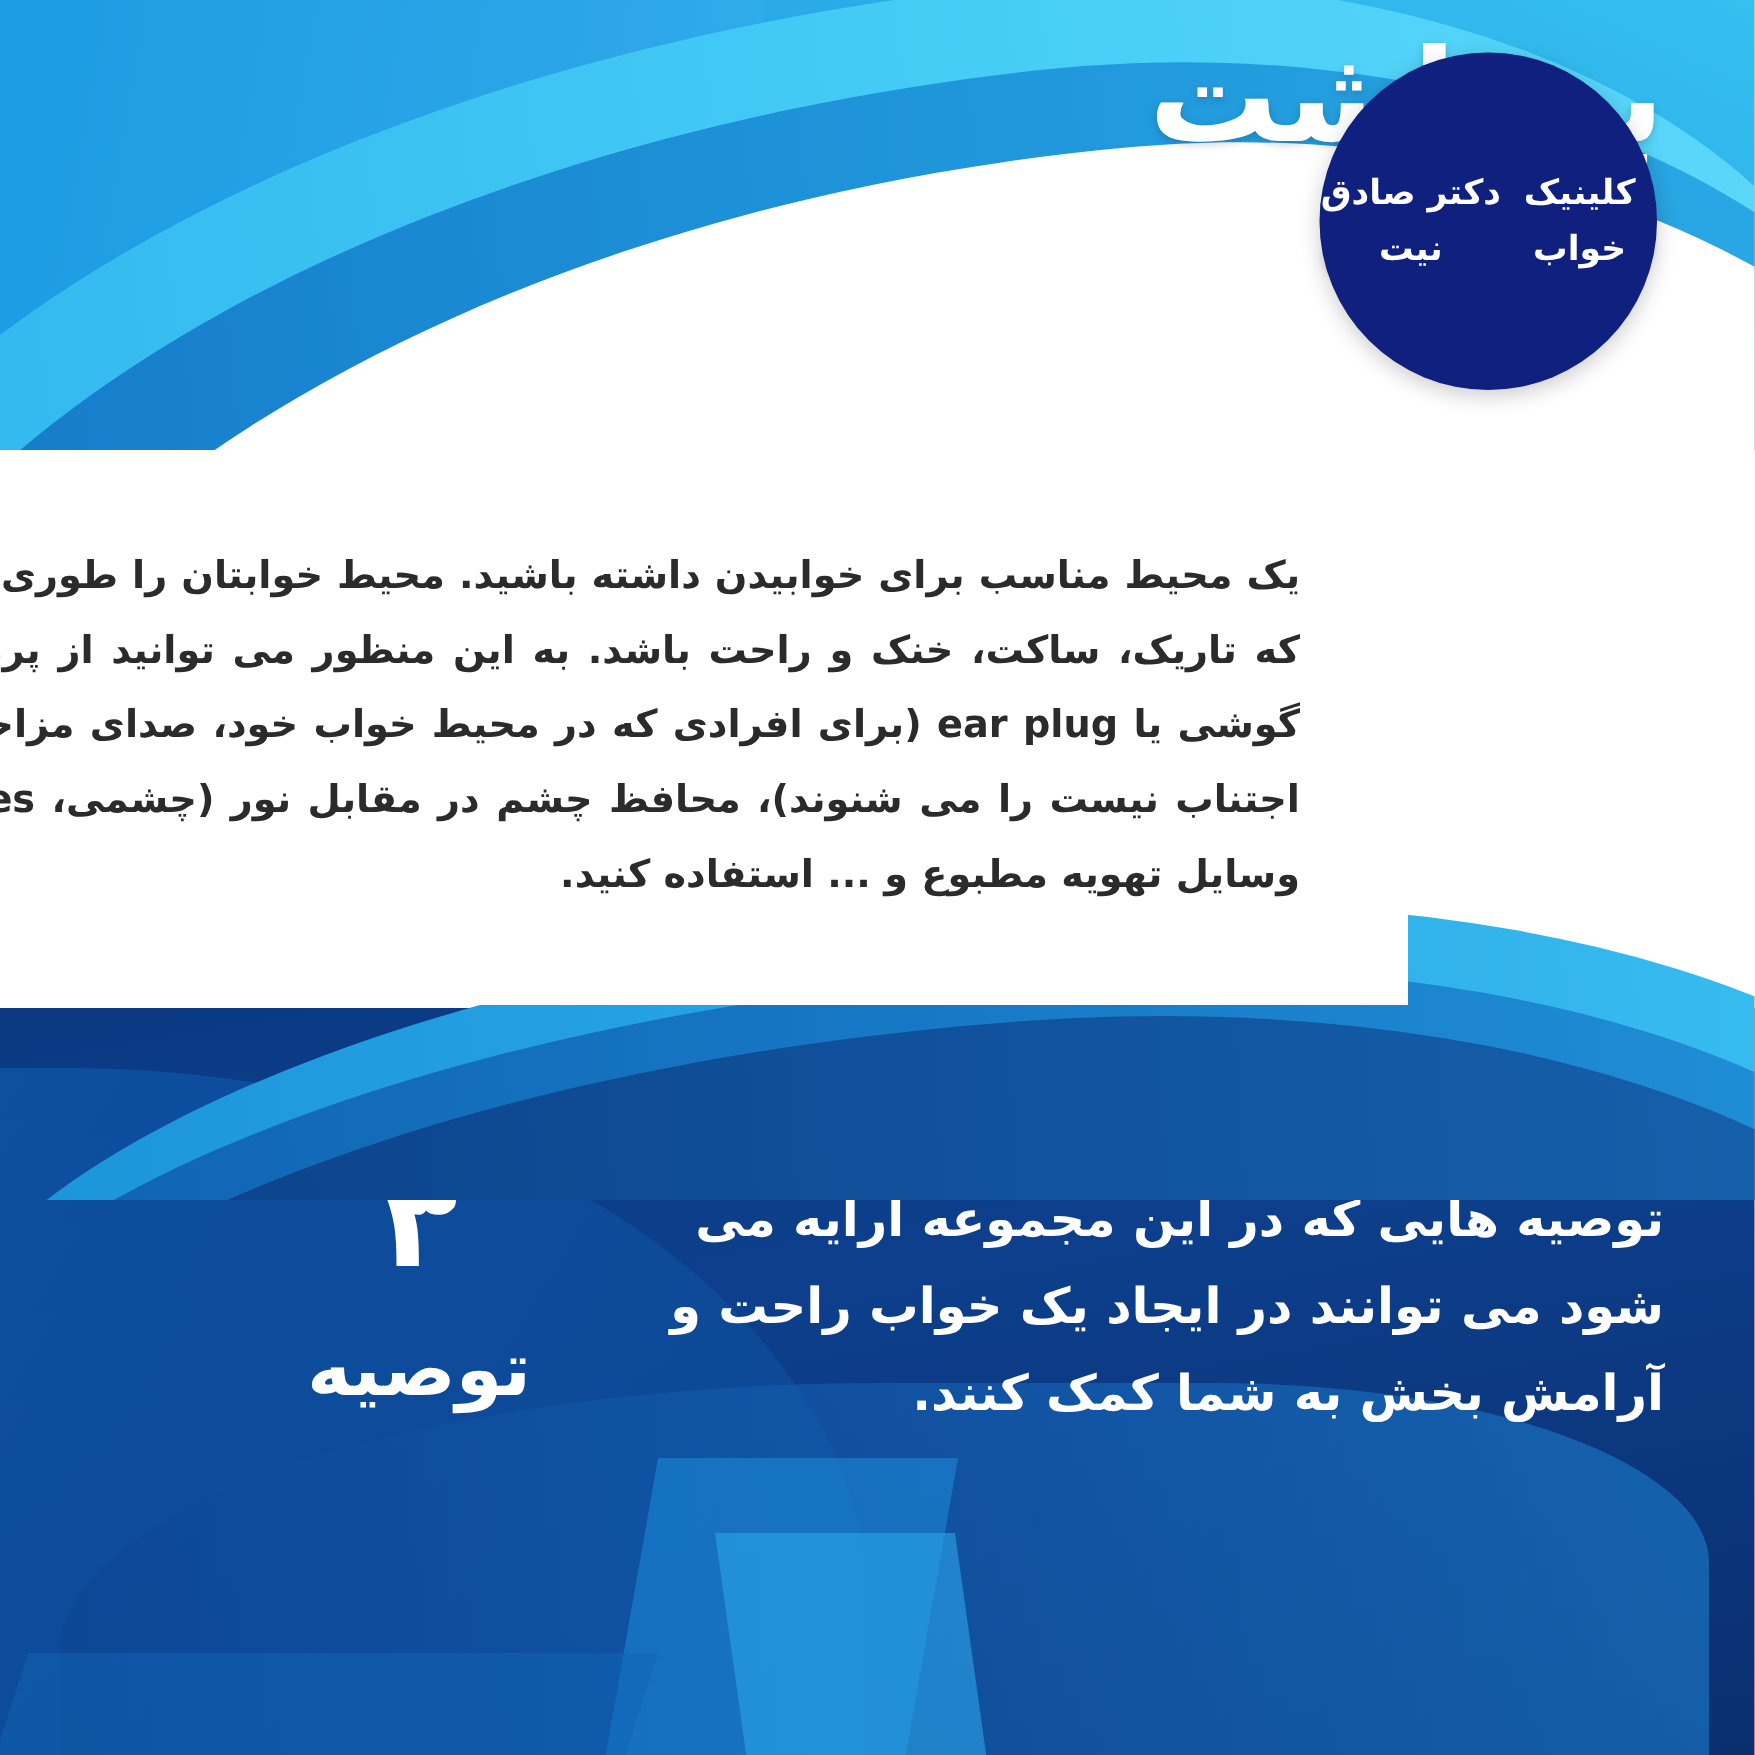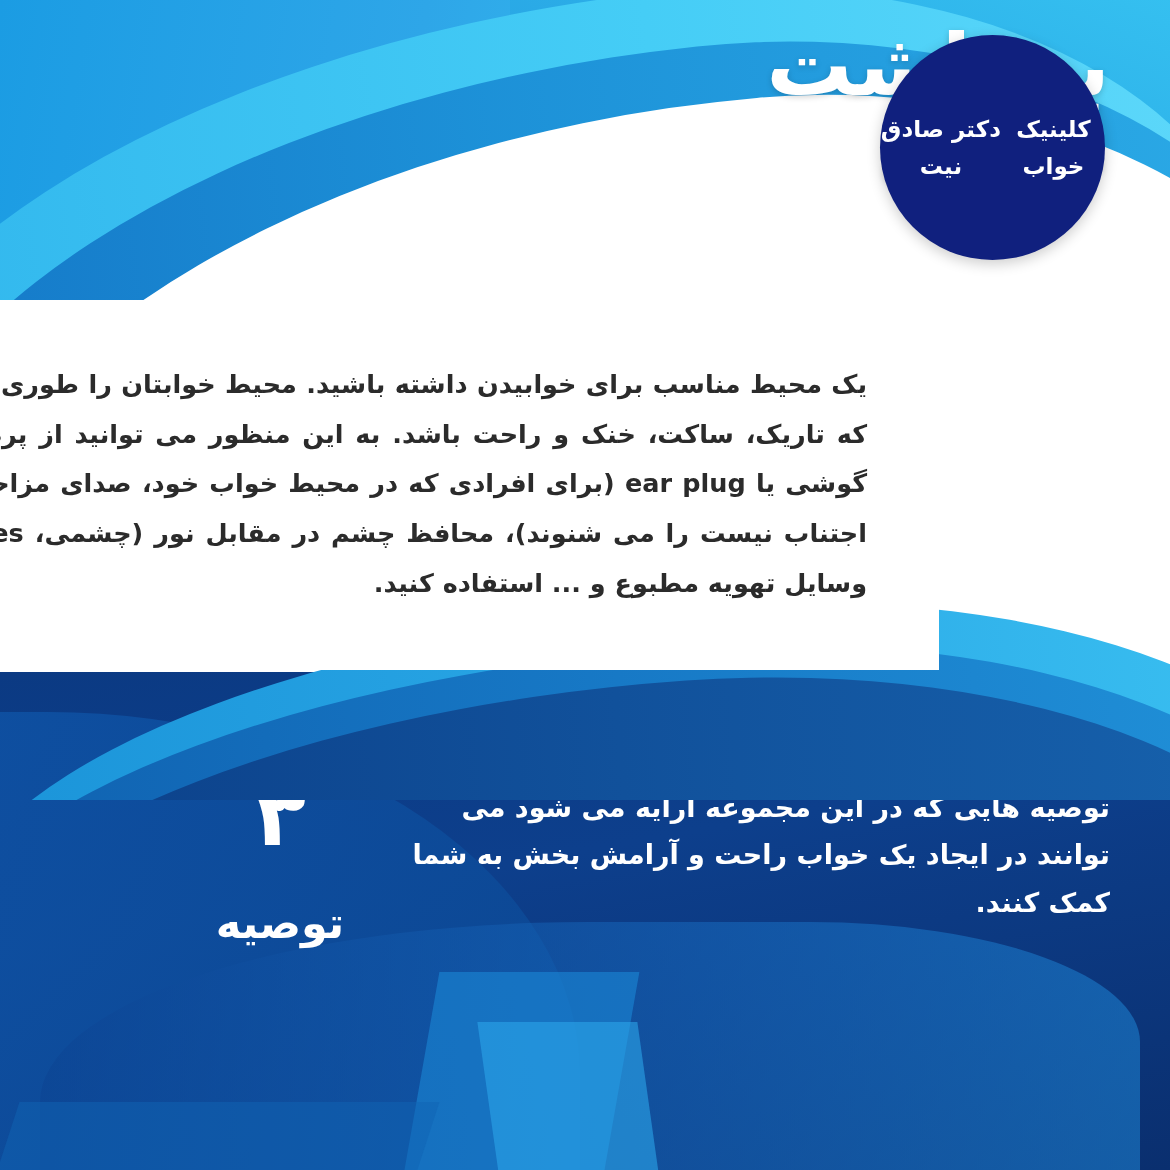--- a/index.html
+++ b/index.html
@@ -260,32 +260,32 @@
     text-align: center;
     color: #ffffff;
     z-index: 5;
   }
   .tip-number {
     font-size: 86px;
     font-weight: bold;
     line-height: 1;
   }
   .tip-word {
-    font-size: 43px;
-    font-weight: bold;
-    margin-top: 40px;
+    font-size: 50px;
+    font-weight: bold;
+    margin-top: 26px;
   }
 
   .quote-block {
     position: absolute;
     right: 60px;
     top: 112px;
     width: 700px;
     color: #ffffff;
-    font-size: 27px;
+    font-size: 33px;
     line-height: 1.75;
     font-weight: bold;
     text-align: right;
     direction: rtl;
     z-index: 5;
   }
 
   .footer-url {
     position: absolute;
     bottom: 62px;

